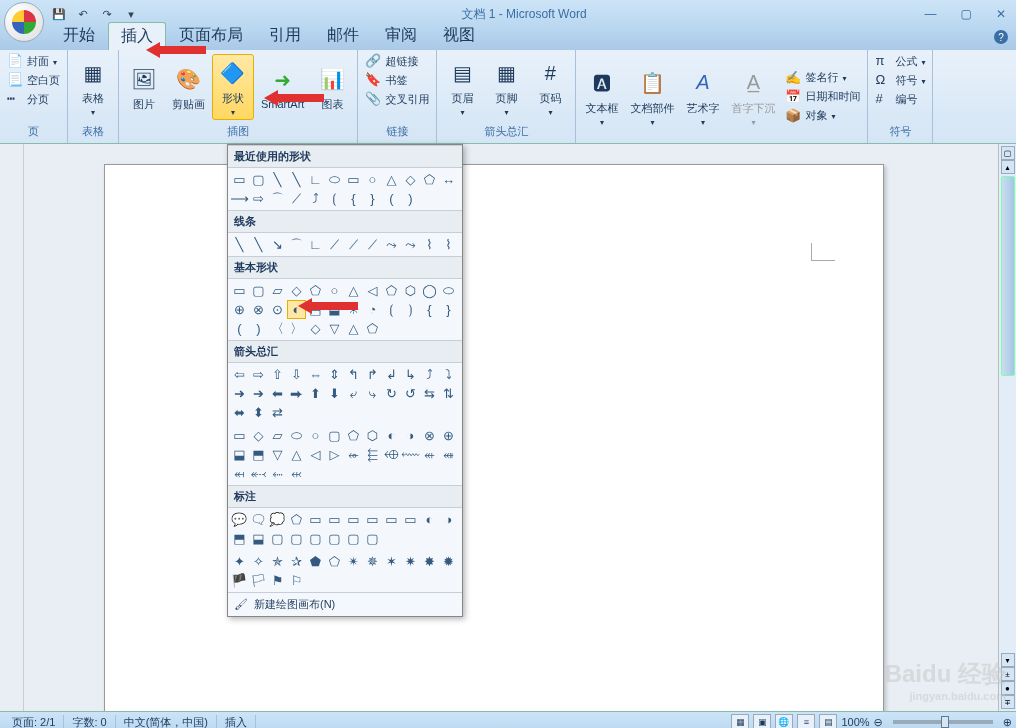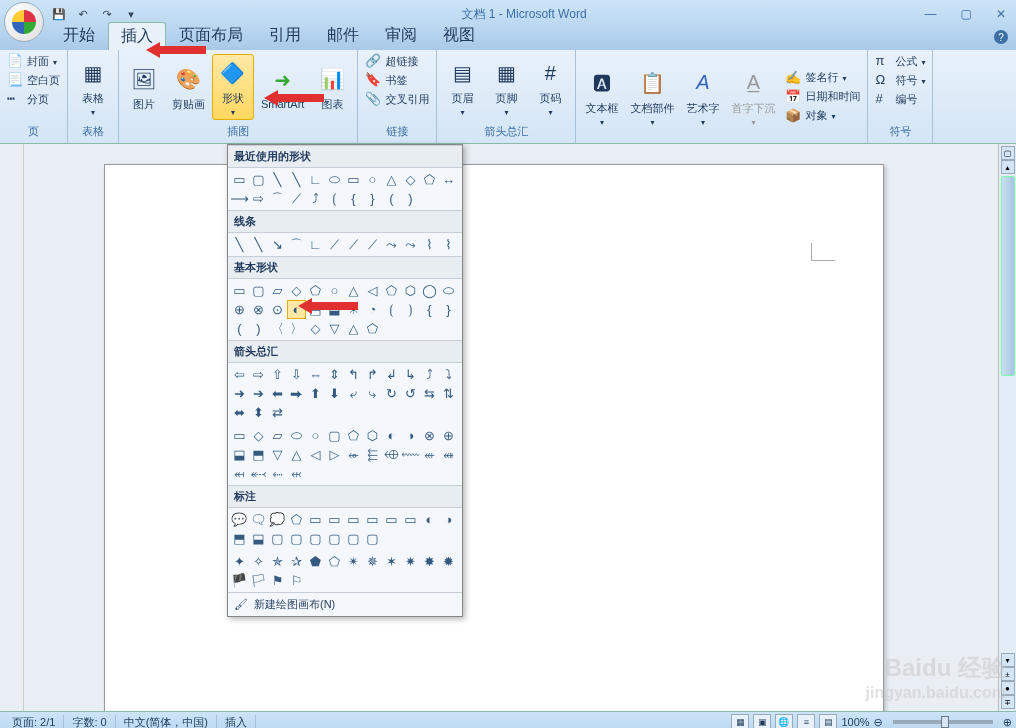--- a/index.html
+++ b/index.html
@@ -61,21 +61,21 @@
 
 .statusbar { height: 21px; background: linear-gradient(#cde4f7, #b9d7f0); border-top: 1px solid #8ba; display: flex; align-items: center; font-size: 11px; color: #1e395b; padding: 0 4px; }
 .statusbar-item { padding: 0 8px; border-right: 1px solid #a8c0d8; }
 .statusbar-right { margin-left: auto; display: flex; align-items: center; gap: 4px; }
 .view-btn { width: 18px; height: 16px; border: 1px solid #9ab; background: #e8f1fa; cursor: pointer; font-size: 9px; display: flex; align-items: center; justify-content: center; }
 .zoom-slider { width: 100px; height: 4px; background: #9ab; position: relative; margin: 0 6px; }
 .zoom-thumb { position: absolute; left: 48px; top: -4px; width: 8px; height: 12px; background: #d4e5f5; border: 1px solid #678; }
 
 
 .watermark { position: absolute; right: 10px; bottom: 26px; font-size: 24px; color: rgba(200,200,200,0.55); font-weight: bold; z-index: 5; text-align: right; }
-.watermark-sub { font-size: 16px; color: rgba(200,200,200,0.55); padding-left: 30px; }
+.watermark-sub { font-size: 11px; color: rgba(200,200,200,0.55); padding-left: 30px; }
 </style>
 </head>
 <body>
 
 <div class="titlebar">
   <div class="office-btn">
       <div class="office-logo"></div>
     </div>
   <div class="qat">
     <span class="qat-btn">💾</span>

